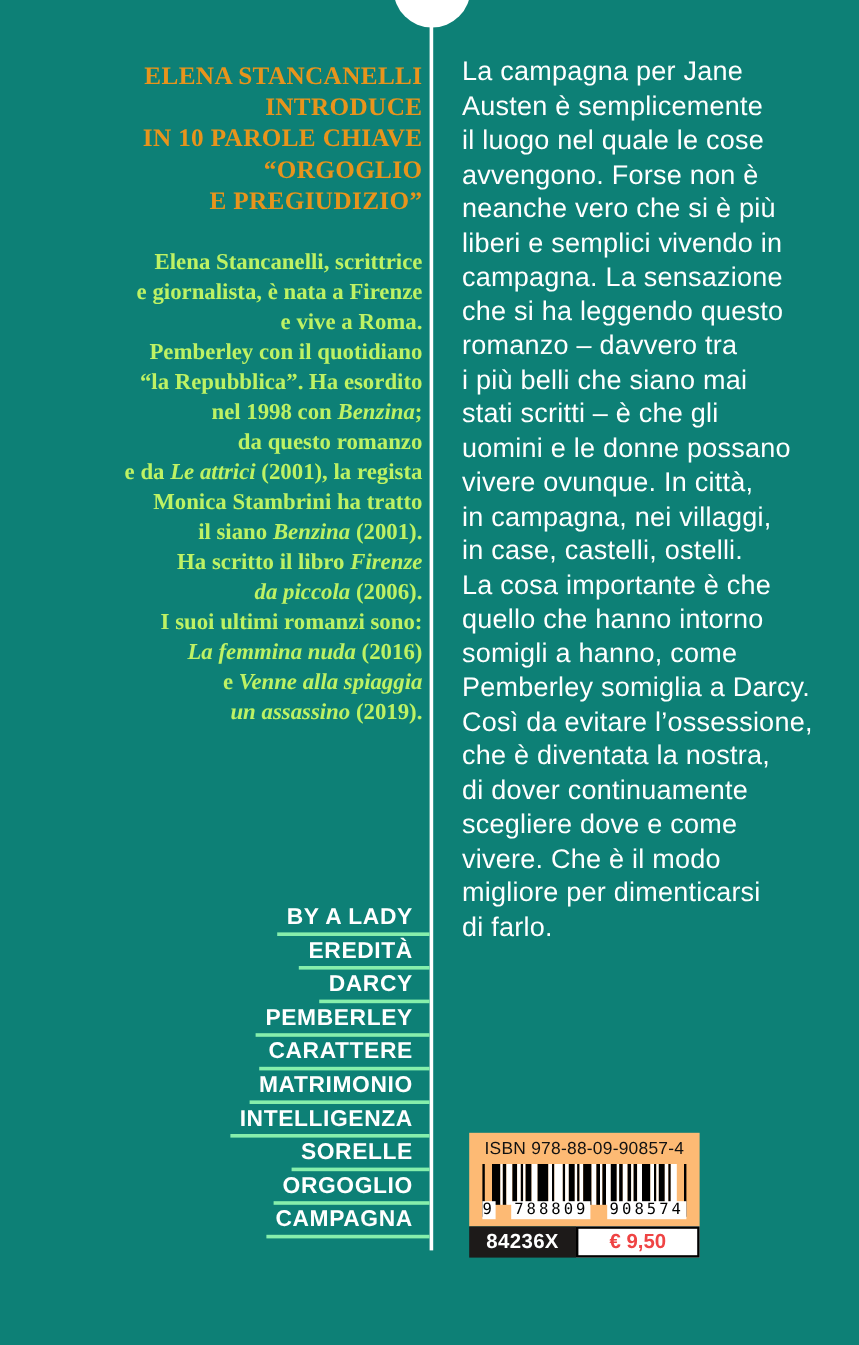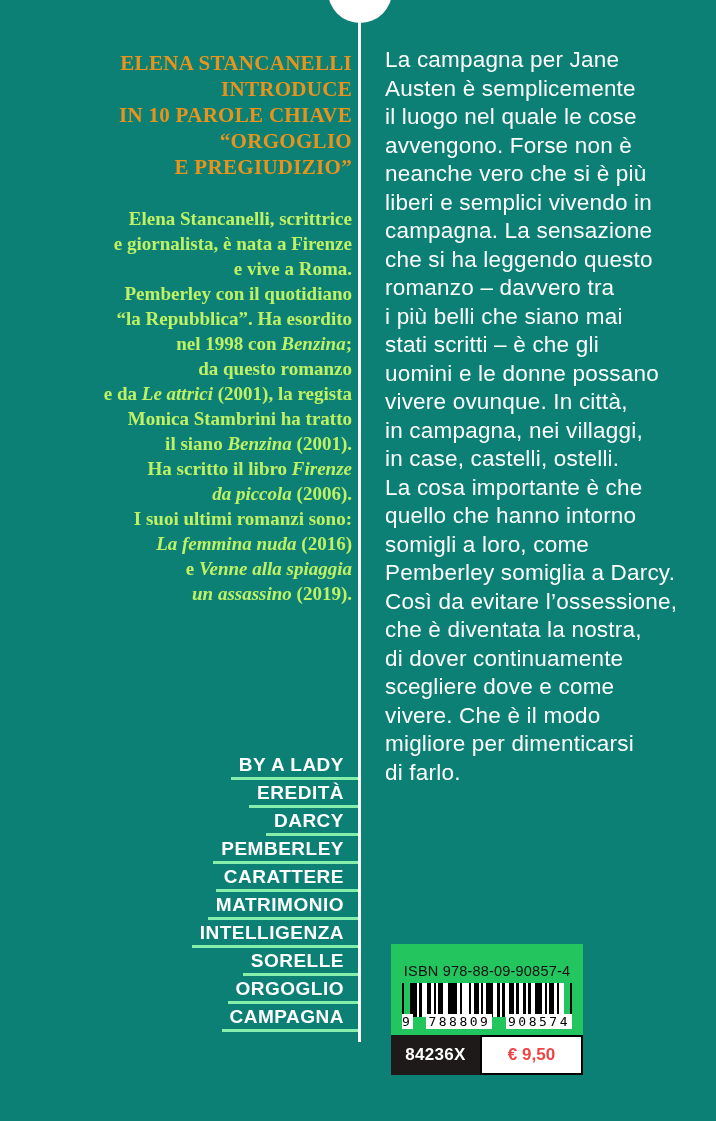--- a/index.html
+++ b/index.html
@@ -49,42 +49,42 @@
   .blurb{
     position:absolute;left:385px;top:46px;width:320px;
     font-size:22.5px;line-height:28.5px;color:#fff;letter-spacing:.2px;
     font-family:"Liberation Sans",sans-serif;
   }
 
   
   .bc{
     position:absolute;left:391px;top:944px;width:192px;
   }
-  .bc-top{background:#22c55e;padding-top:19px;height:72px;}
+  .bc-top{background:#fdba74;padding-top:6px;height:72px;}
   .isbn{
     text-align:center;color:#111;font-size:14.5px;line-height:17px;margin-bottom:3px;
     letter-spacing:.2px;
   }
   .bars-wrap{position:relative;height:46px;margin:0 11px;}
   .bars{
     position:absolute;left:8px;right:8px;top:0;height:34px;
     display:flex;align-items:stretch;
   }
   .bars span{display:block;height:100%;}
   .guard{position:absolute;top:0;width:2px;height:44px;background:#000;}
   .g-l{left:0;} .g-m{left:50%;} .g-r{right:0;}
   .digits{
     position:absolute;left:0;right:0;top:32px;height:14px;
     display:flex;justify-content:space-between;align-items:flex-end;
     font-family:"DejaVu Sans Mono",monospace;font-size:13px;color:#000;
     padding:0 0 0 0;
   }
   .digits .grp{letter-spacing:2.5px;background:#fff;padding:0 2px;}
   .digits .d9{background:#fff;padding-right:3px;}
-  .bc-bottom{display:flex;height:40px;}
+  .bc-bottom{display:flex;height:26px;}
   .code{
     width:89px;background:#1d1a19;color:#fff;
     display:flex;align-items:center;justify-content:center;
     font-weight:bold;font-size:17px;letter-spacing:.3px;
   }
   .price{
     flex:1;background:#fff;border:2px solid #000;color:#ef4444;
     display:flex;align-items:center;justify-content:center;
     font-weight:bold;font-size:17px;
   }
@@ -168,21 +168,21 @@
       <div class="line">che si ha leggendo questo</div>
       <div class="line">romanzo – davvero tra</div>
       <div class="line">i più belli che siano mai</div>
       <div class="line">stati scritti – è che gli</div>
       <div class="line">uomini e le donne possano</div>
       <div class="line">vivere ovunque. In città,</div>
       <div class="line">in campagna, nei villaggi,</div>
       <div class="line">in case, castelli, ostelli.</div>
       <div class="line">La cosa importante è che</div>
       <div class="line">quello che hanno intorno</div>
-      <div class="line">somigli a loro, come</div>
+      <div class="line">somigli a hanno, come</div>
       <div class="line">Pemberley somiglia a Darcy.</div>
       <div class="line">Così da evitare l’ossessione,</div>
       <div class="line">che è diventata la nostra,</div>
       <div class="line">di dover continuamente</div>
       <div class="line">scegliere dove e come</div>
       <div class="line">vivere. Che è il modo</div>
       <div class="line">migliore per dimenticarsi</div>
       <div class="line">di farlo.</div>
     </div>
 

